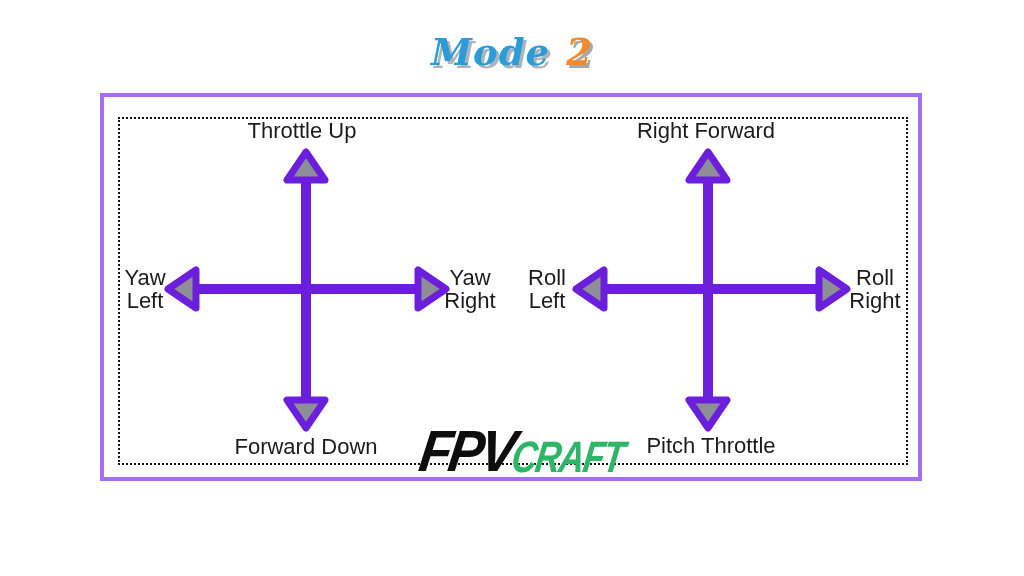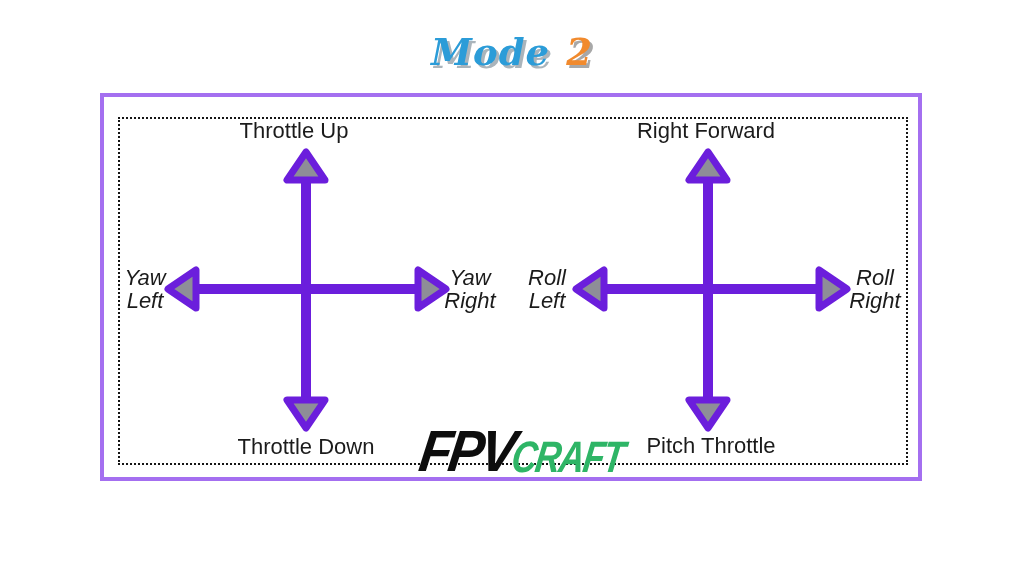--- a/index.html
+++ b/index.html
@@ -69,21 +69,21 @@
   
   .lbl {
     position: absolute;
     color: #1b1b1b;
     font-size: 22px;
     line-height: 23px;
     text-align: center;
     transform: translateX(-50%);
     white-space: nowrap;
   }
-  .lbl span { display: block; font-style: italic; }
+  .lbl span { display: block; }
 
   
   .logo {
     position: absolute;
     left: 416px;
     top: 422px;
     display: flex;
     align-items: flex-start;
   }
   .logo-fpv {
@@ -136,22 +136,22 @@
     <g>
       <line class="axis-line" x1="708" y1="162" x2="708" y2="418"></line>
       <line class="axis-line" x1="588" y1="289" x2="838" y2="289"></line>
       <polygon class="arrow-head" points="708,152 689,180 727,180"></polygon>
       <polygon class="arrow-head" points="708,428 689,400 727,400"></polygon>
       <polygon class="arrow-head" points="576,289 604,270 604,308"></polygon>
       <polygon class="arrow-head" points="847,289 819,270 819,308"></polygon>
     </g>
   </svg>
 
-  <div class="lbl" style="left:294px; top:119px;">Throttle Up</div>
-  <div class="lbl" style="left:306px; top:435px;">Throttle Down</div>
+  <div class="lbl" style="left:302px; top:119px;">Throttle Up</div>
+  <div class="lbl" style="left:306px; top:435px;">Forward Down</div>
   <div class="lbl" style="left:145px; top:266px;">
     <span>Yaw</span>
     <span>Left</span>
   </div>
   <div class="lbl" style="left:470px; top:266px;">
     <span>Yaw</span>
     <span>Right</span>
   </div>
 
   <div class="lbl" style="left:706px; top:119px;">Right Forward</div>

